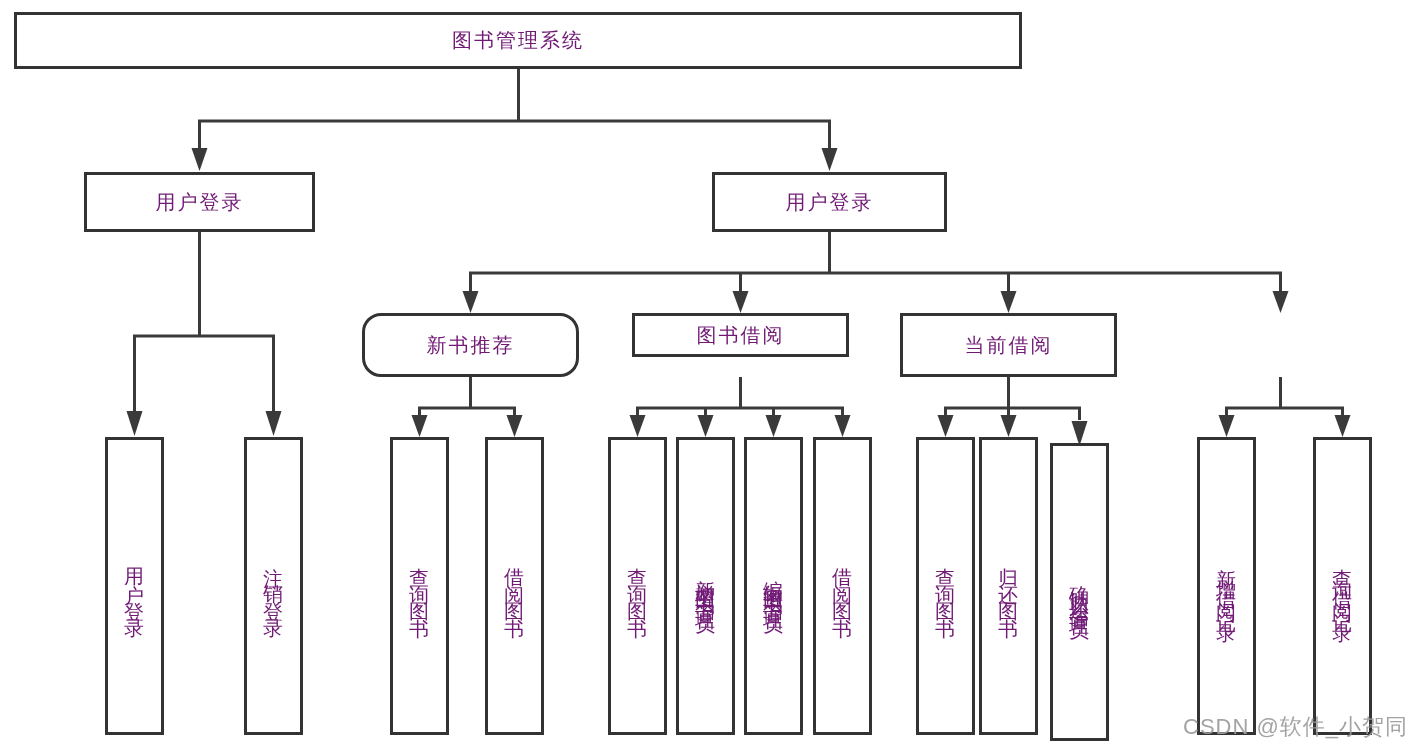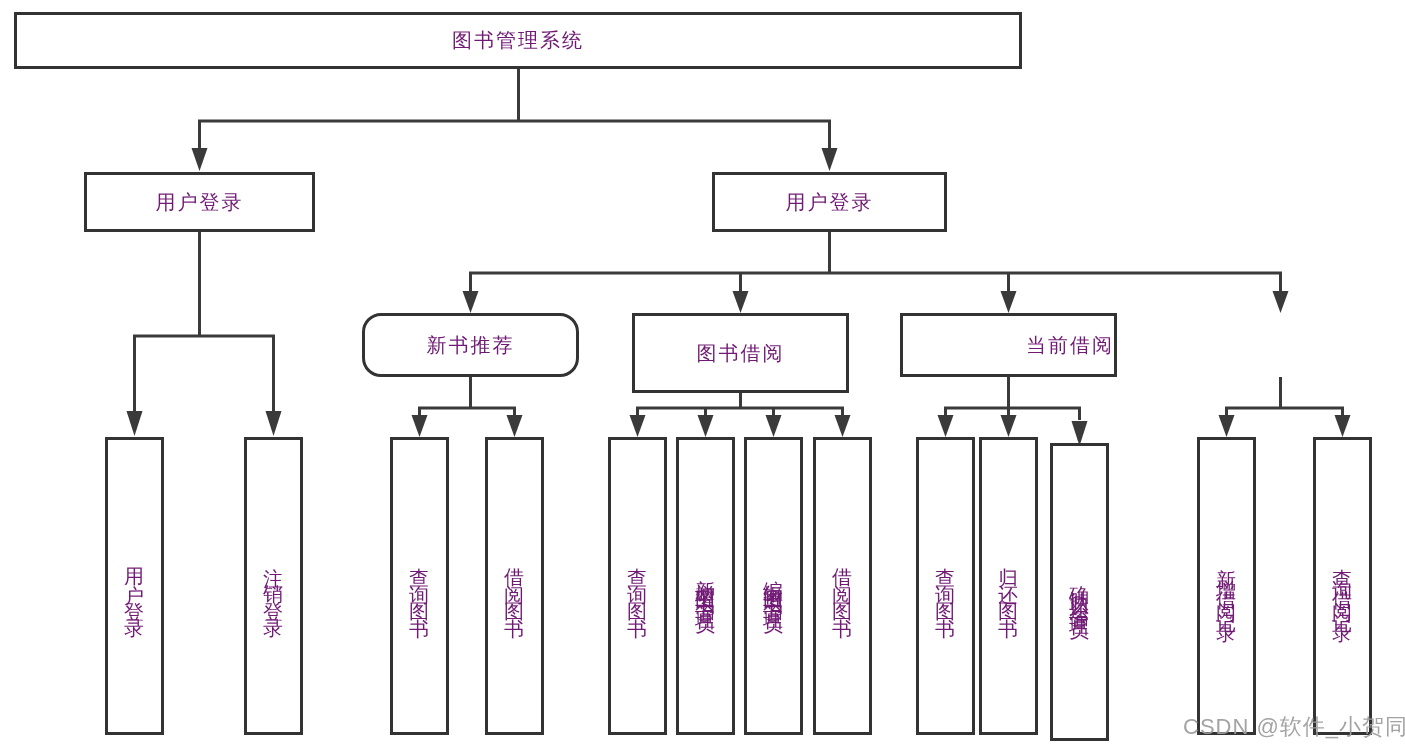--- a/index.html
+++ b/index.html
@@ -110,24 +110,24 @@
   <div class="node" style="left:84px;top:172px;width:231px;height:60px;">
     <span>用户登录</span>
   </div>
   <div class="node" style="left:712px;top:172px;width:235px;height:60px;">
     <span>用户登录</span>
   </div>
 
   <div class="node" style="left:362px;top:313px;width:217px;height:64px;border-radius:19px;">
     <span>新书推荐</span>
   </div>
-  <div class="node" style="left:632px;top:313px;width:217px;height:80px;">
+  <div class="node" style="left:632px;top:313px;width:217px;height:44px;">
     <span>图书借阅</span>
   </div>
-  <div class="node" style="left:900px;top:313px;width:217px;height:64px;justify-content:flex-end;">
+  <div class="node" style="left:900px;top:313px;width:217px;height:64px;">
     <span>当前借阅</span>
   </div>
 
   <div class="node vbox" style="left:105px;top:437px;width:59px;height:298px;">
     <span>用户登录</span>
   </div>
   <div class="node vbox" style="left:244px;top:437px;width:59px;height:298px;">
     <span>注销登录</span>
   </div>
 

